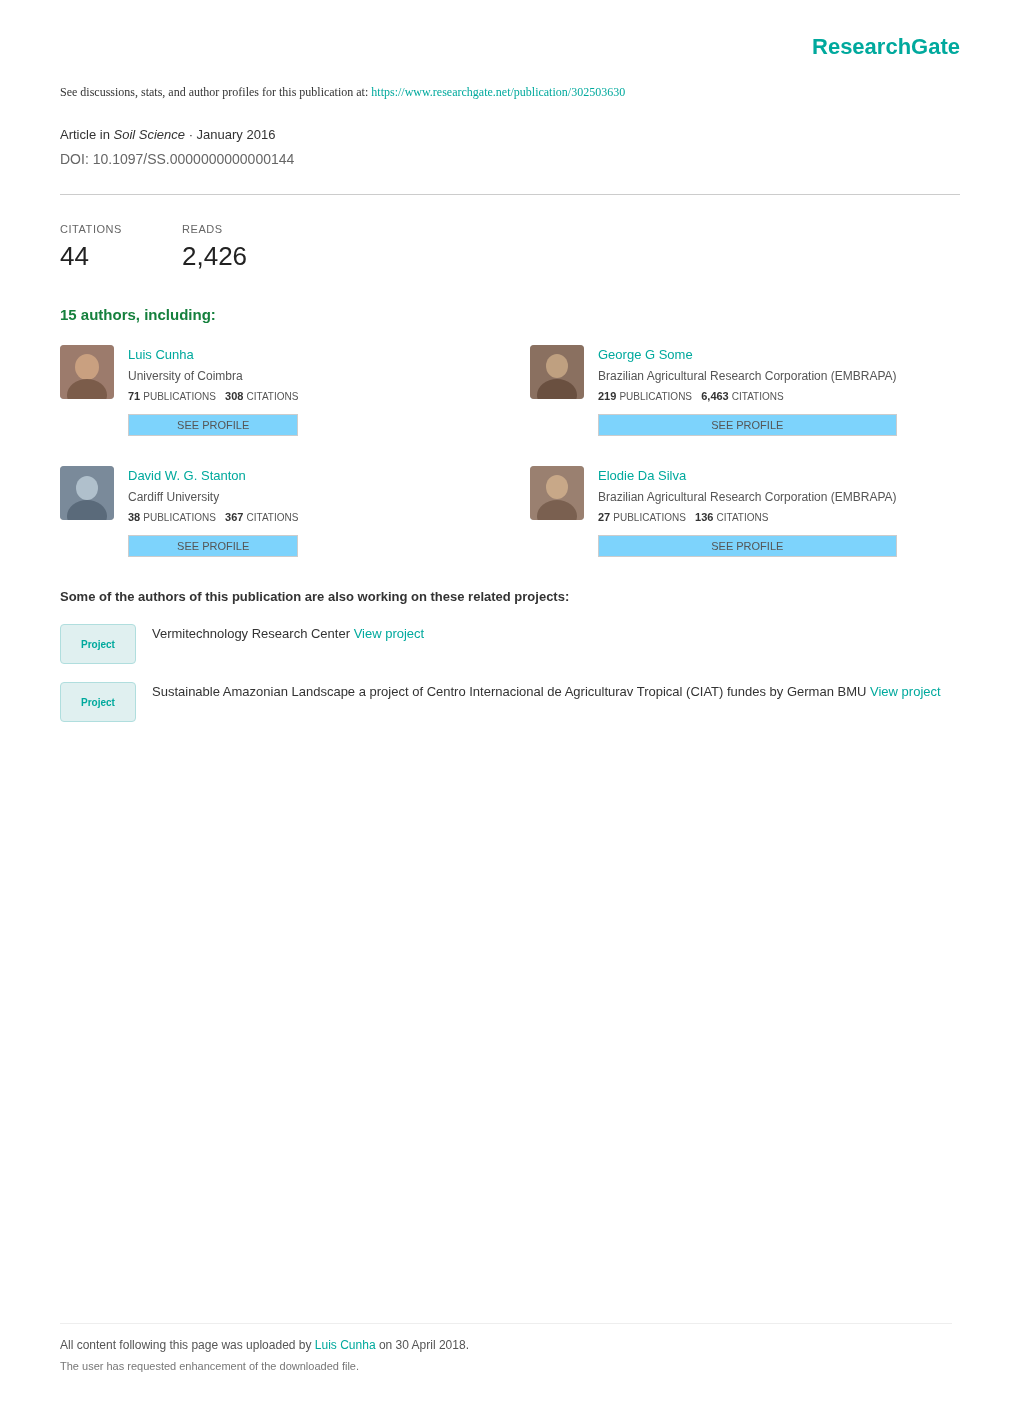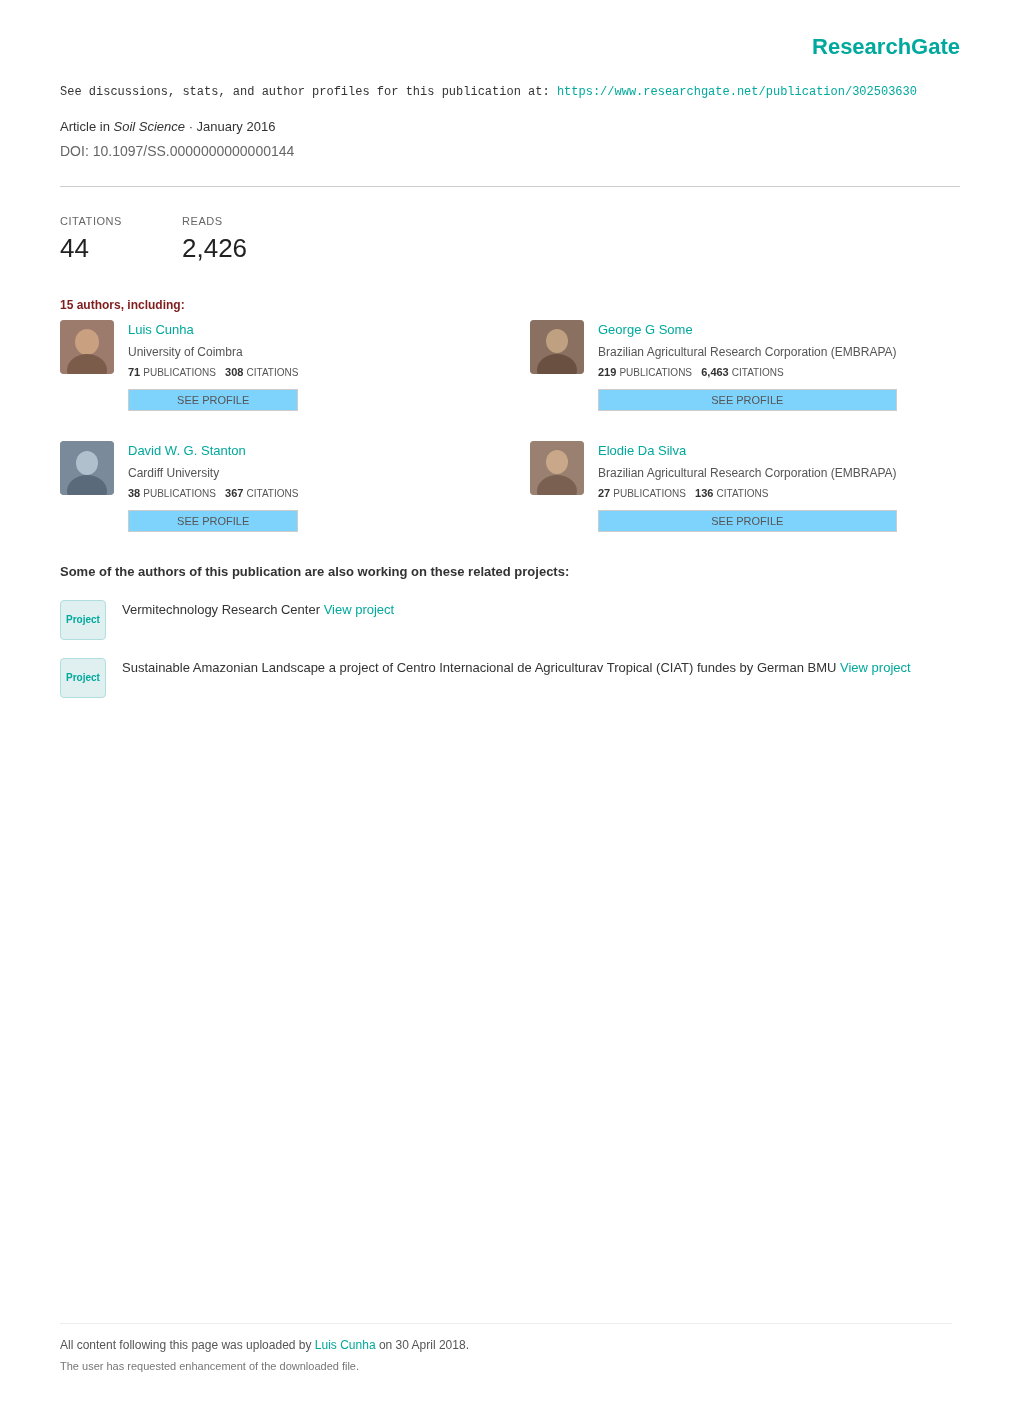--- a/index.html
+++ b/index.html
@@ -25,22 +25,22 @@
     .header-brand {
       font-size: 22px;
       color: #00a99d;
       font-family: Arial, sans-serif;
       font-weight: bold;
     }
     
     .promo-text {
       font-size: 12px;
       color: #333;
-      margin-bottom: 16px;
-      font-family: Liberation Mono, monospace;
+      margin-bottom: 24px;
+      font-family: Liberation Serif, serif;
     }
     .promo-text a {
       color: #00a99d;
       text-decoration: none;
     }
     
     .article-title {
       font-size: 30px;
       font-weight: normal;
       color: #1a1a1a;
@@ -89,23 +89,23 @@
       text-transform: uppercase;
     }
     .stat-value {
       font-size: 26px;
       color: #222;
       font-family: Arial, sans-serif;
       font-weight: normal;
     }
     
     .authors-heading {
-      font-size: 12px;
-      color: #7f1d1d;
-      margin-bottom: 6px;
+      font-size: 15px;
+      color: #15803d;
+      margin-bottom: 18px;
       font-family: Arial, sans-serif;
     }
     .authors-heading strong {
       font-weight: bold;
     }
     .authors-grid {
       display: grid;
       grid-template-columns: 1fr 1fr;
       gap: 30px 40px;
       margin-bottom: 30px;
@@ -179,21 +179,21 @@
       font-family: Arial, sans-serif;
       font-weight: bold;
     }
     .project-item {
       display: flex;
       gap: 16px;
       align-items: flex-start;
       margin-bottom: 18px;
     }
     .project-badge {
-      width: 46px;
+      width: 76px;
       height: 40px;
       background: #e0f0f0;
       border-radius: 4px;
       display: flex;
       align-items: center;
       justify-content: center;
       font-size: 10px;
       color: #00a99d;
       font-family: Arial, sans-serif;
       font-weight: bold;

